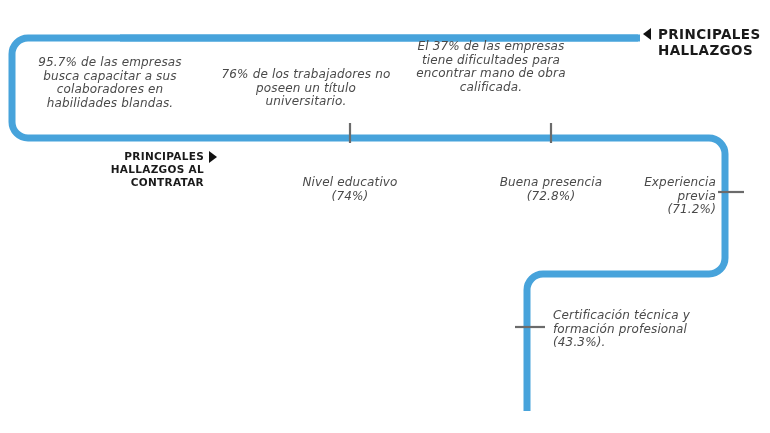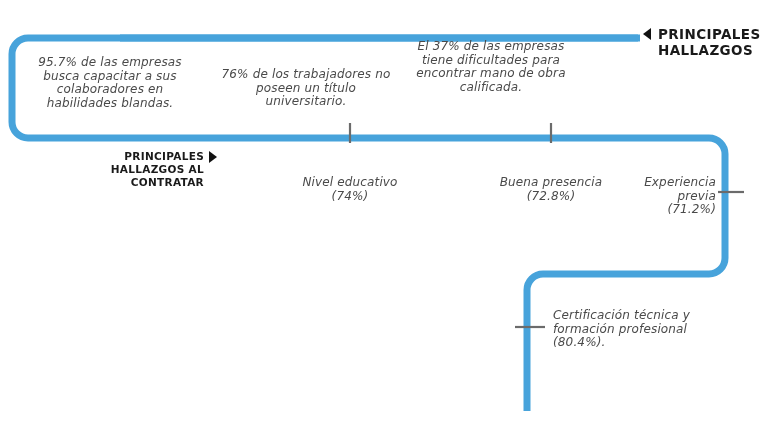--- a/index.html
+++ b/index.html
@@ -128,15 +128,15 @@
   <div class="arrow" id="arrow-demandas"></div>
   <div id="demandas-label">
     <div>PRINCIPALES</div>
     <div>HALLAZGOS AL</div>
     <div>CONTRATAR</div>
   </div>
 
   <div class="txt center" id="item-0">Nivel educativo (74%)</div>
   <div class="txt center" id="item-1">Buena presencia (72.8%)</div>
   <div class="txt right" id="item-2">Experiencia previa (71.2%)</div>
-  <div class="txt left" id="item-3">Certificación técnica y formación profesional (80.4%).</div>
+  <div class="txt left" id="item-3">Certificación técnica y formación profesional (43.3%).</div>
 
 </div>
 
 </body></html>

